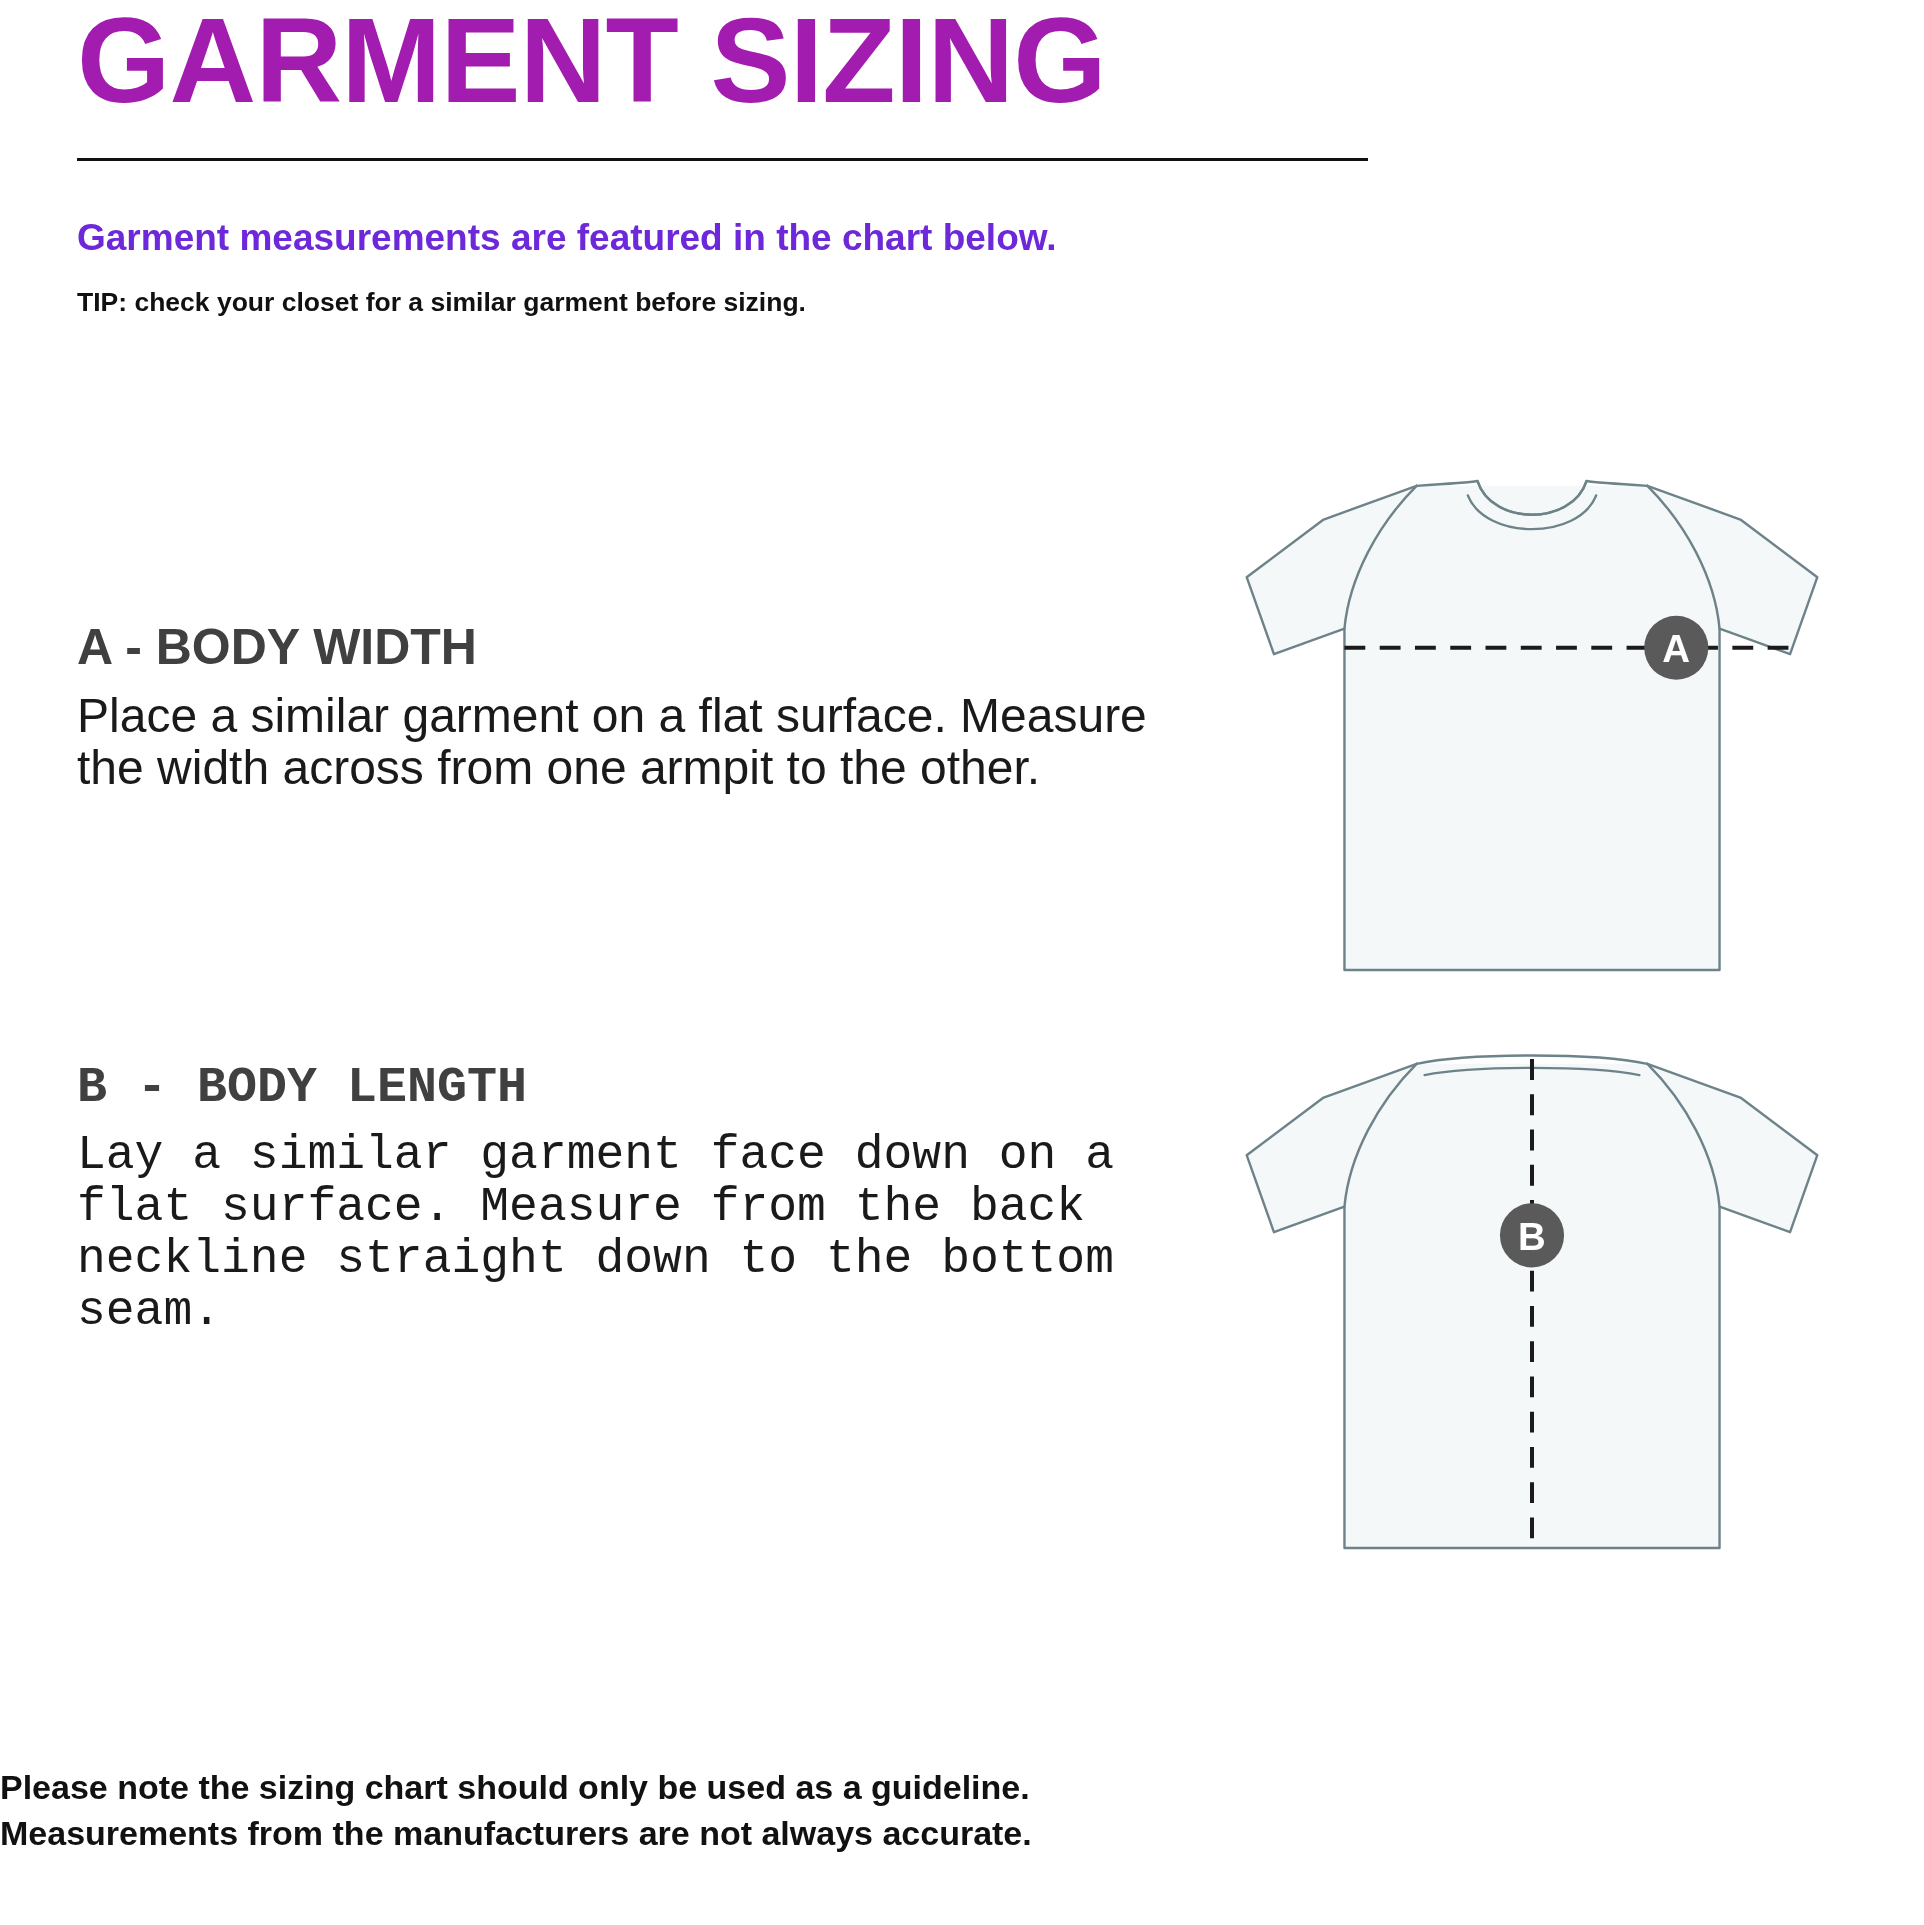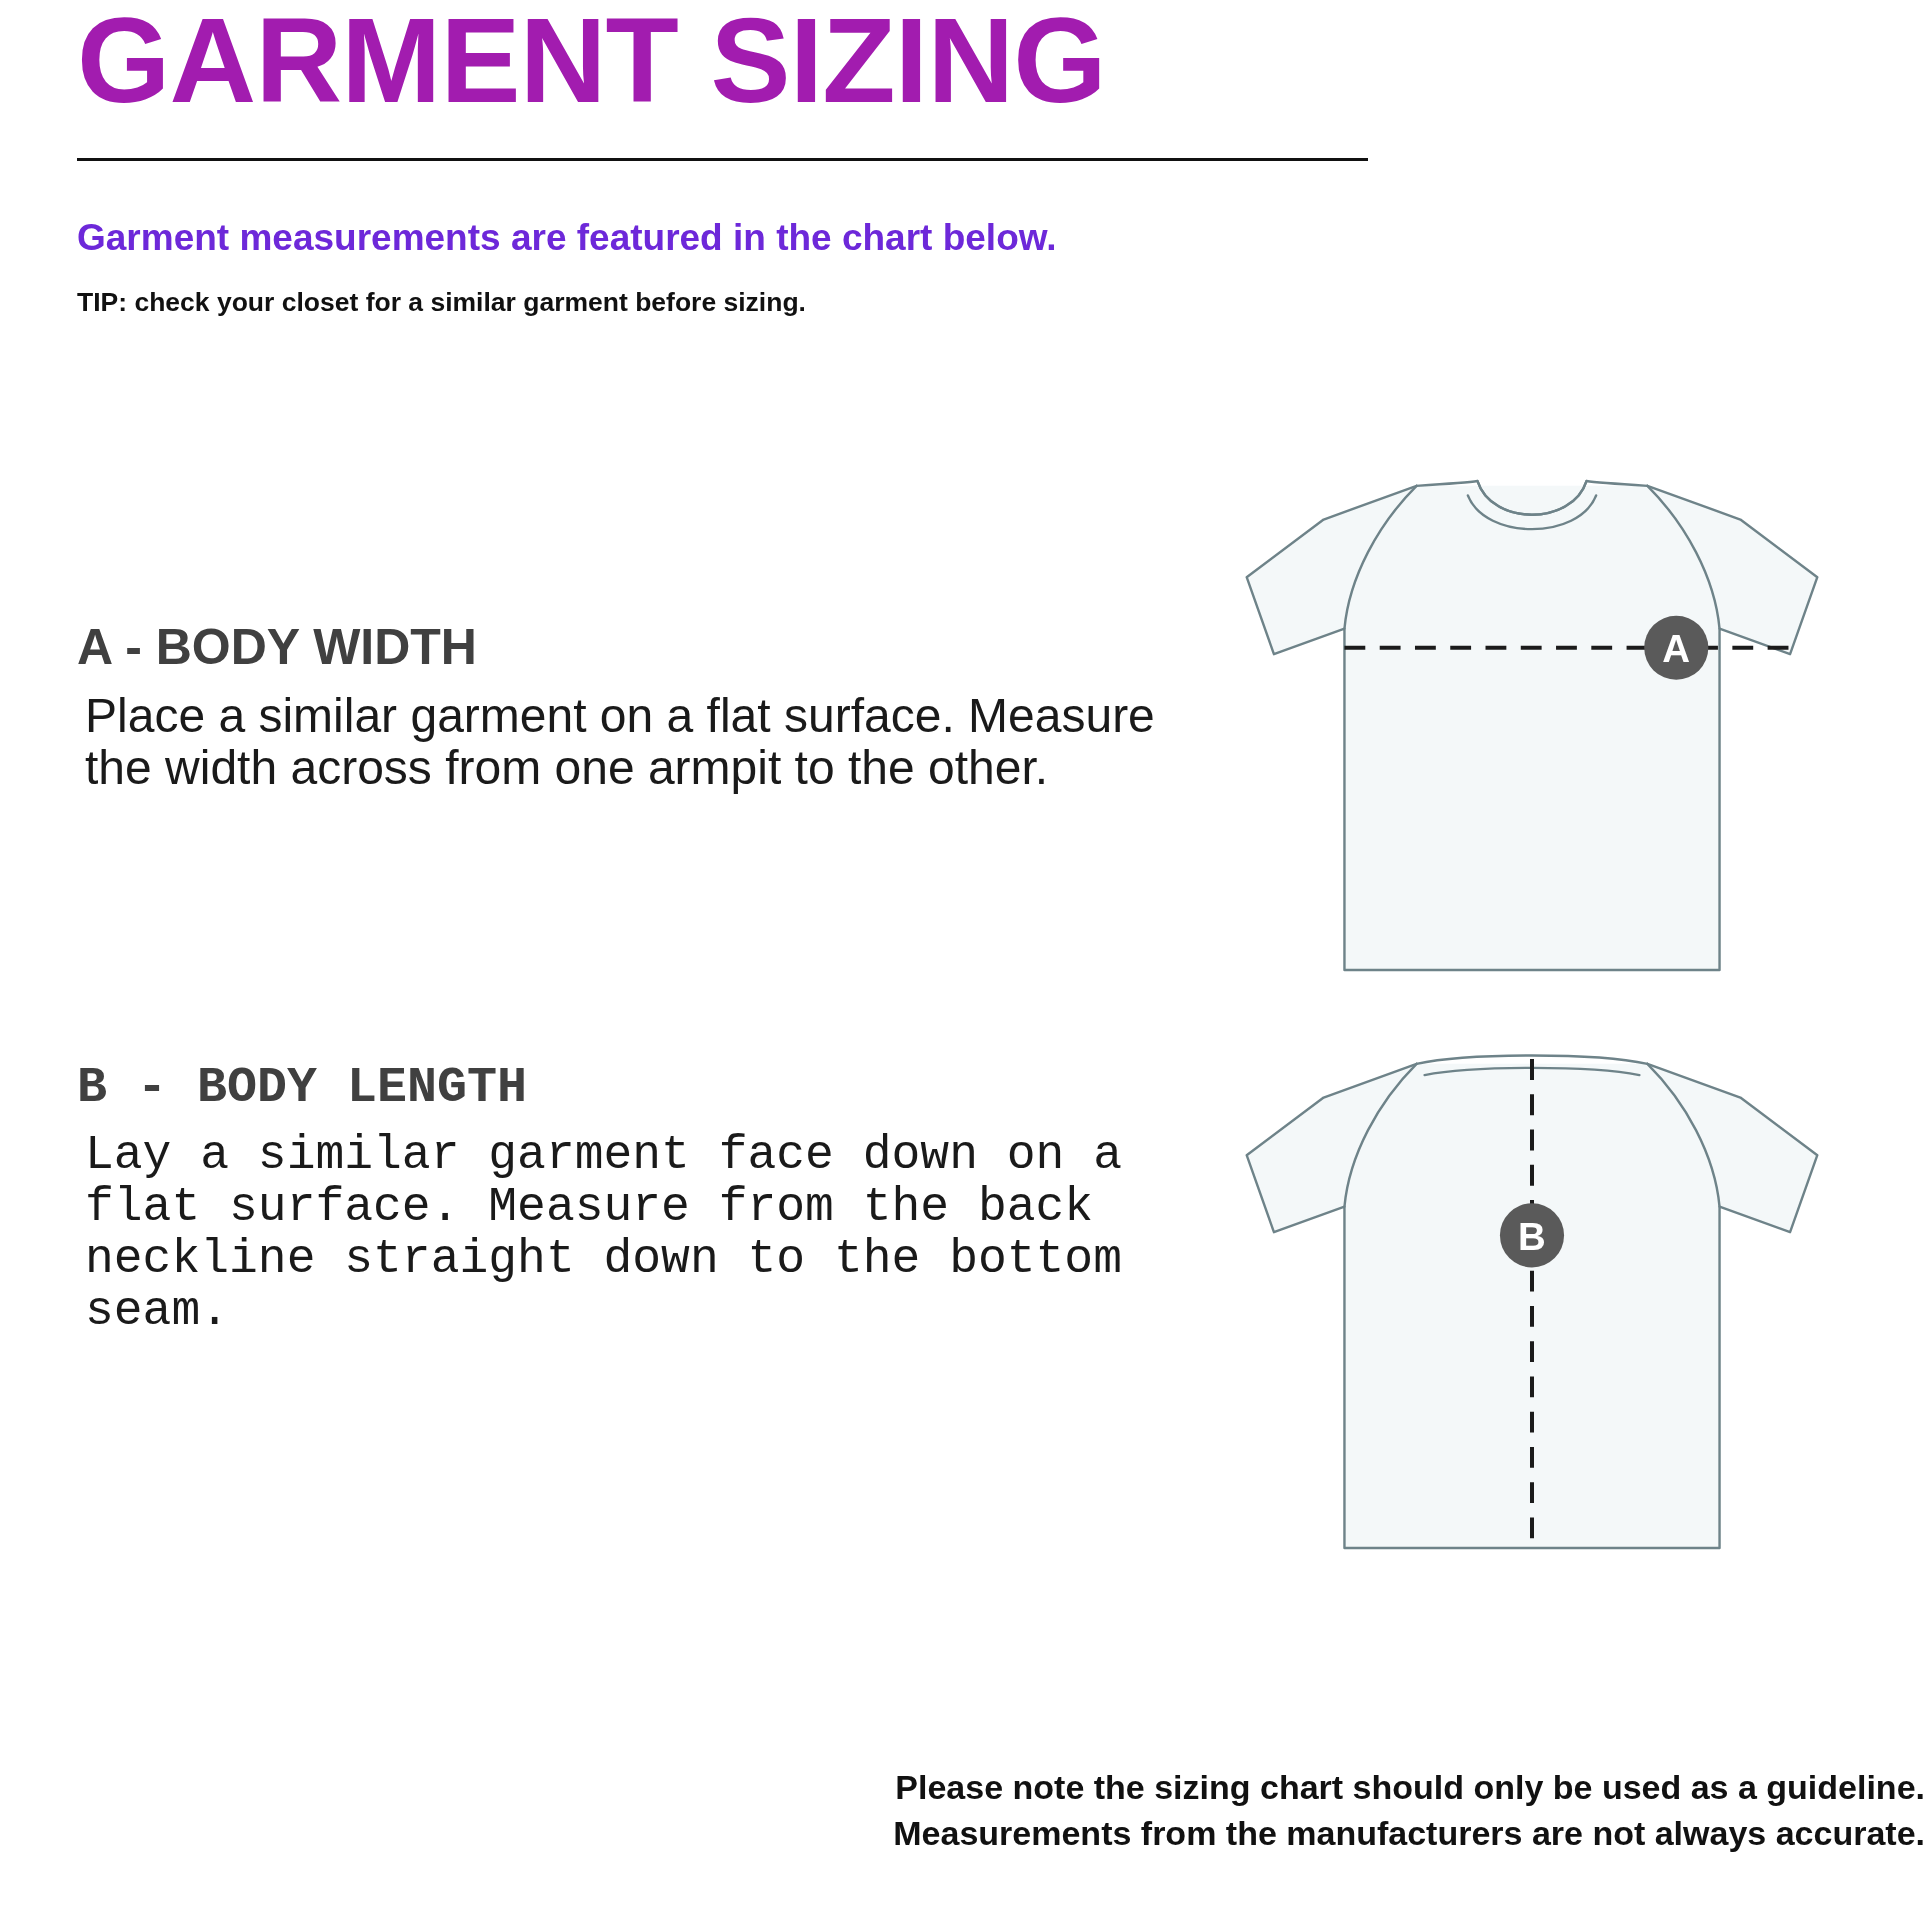--- a/index.html
+++ b/index.html
@@ -65,40 +65,40 @@
     font-size: 50px;
     font-weight: 700;
     letter-spacing: 0px;
     margin: 0 0 14.4px 0;
     color: #404040;
   }
   .section-body {
     font-size: 48px;
     font-weight: 400;
     line-height: 1.08;
-    margin: 8px;
+    margin: 0;
     color: #1a1a1a;
     max-width: 1147px;
   }
 
   
   .illus {
     position: absolute;
     right: 88px;
   }
   .illus.front { top: 457px; }
   .illus.back  { top: 1035px; }
 
   
   .footer {
     position: absolute;
     left: 0;
     right: 0;
     top: 1765px;
-    text-align: right;
+    text-align: left;
     font-size: 34px;
     font-weight: 700;
     line-height: 1.35;
     color: #111111;
   }
   .footer div { white-space: nowrap; }
 </style>
 </head>
 <body>
 

